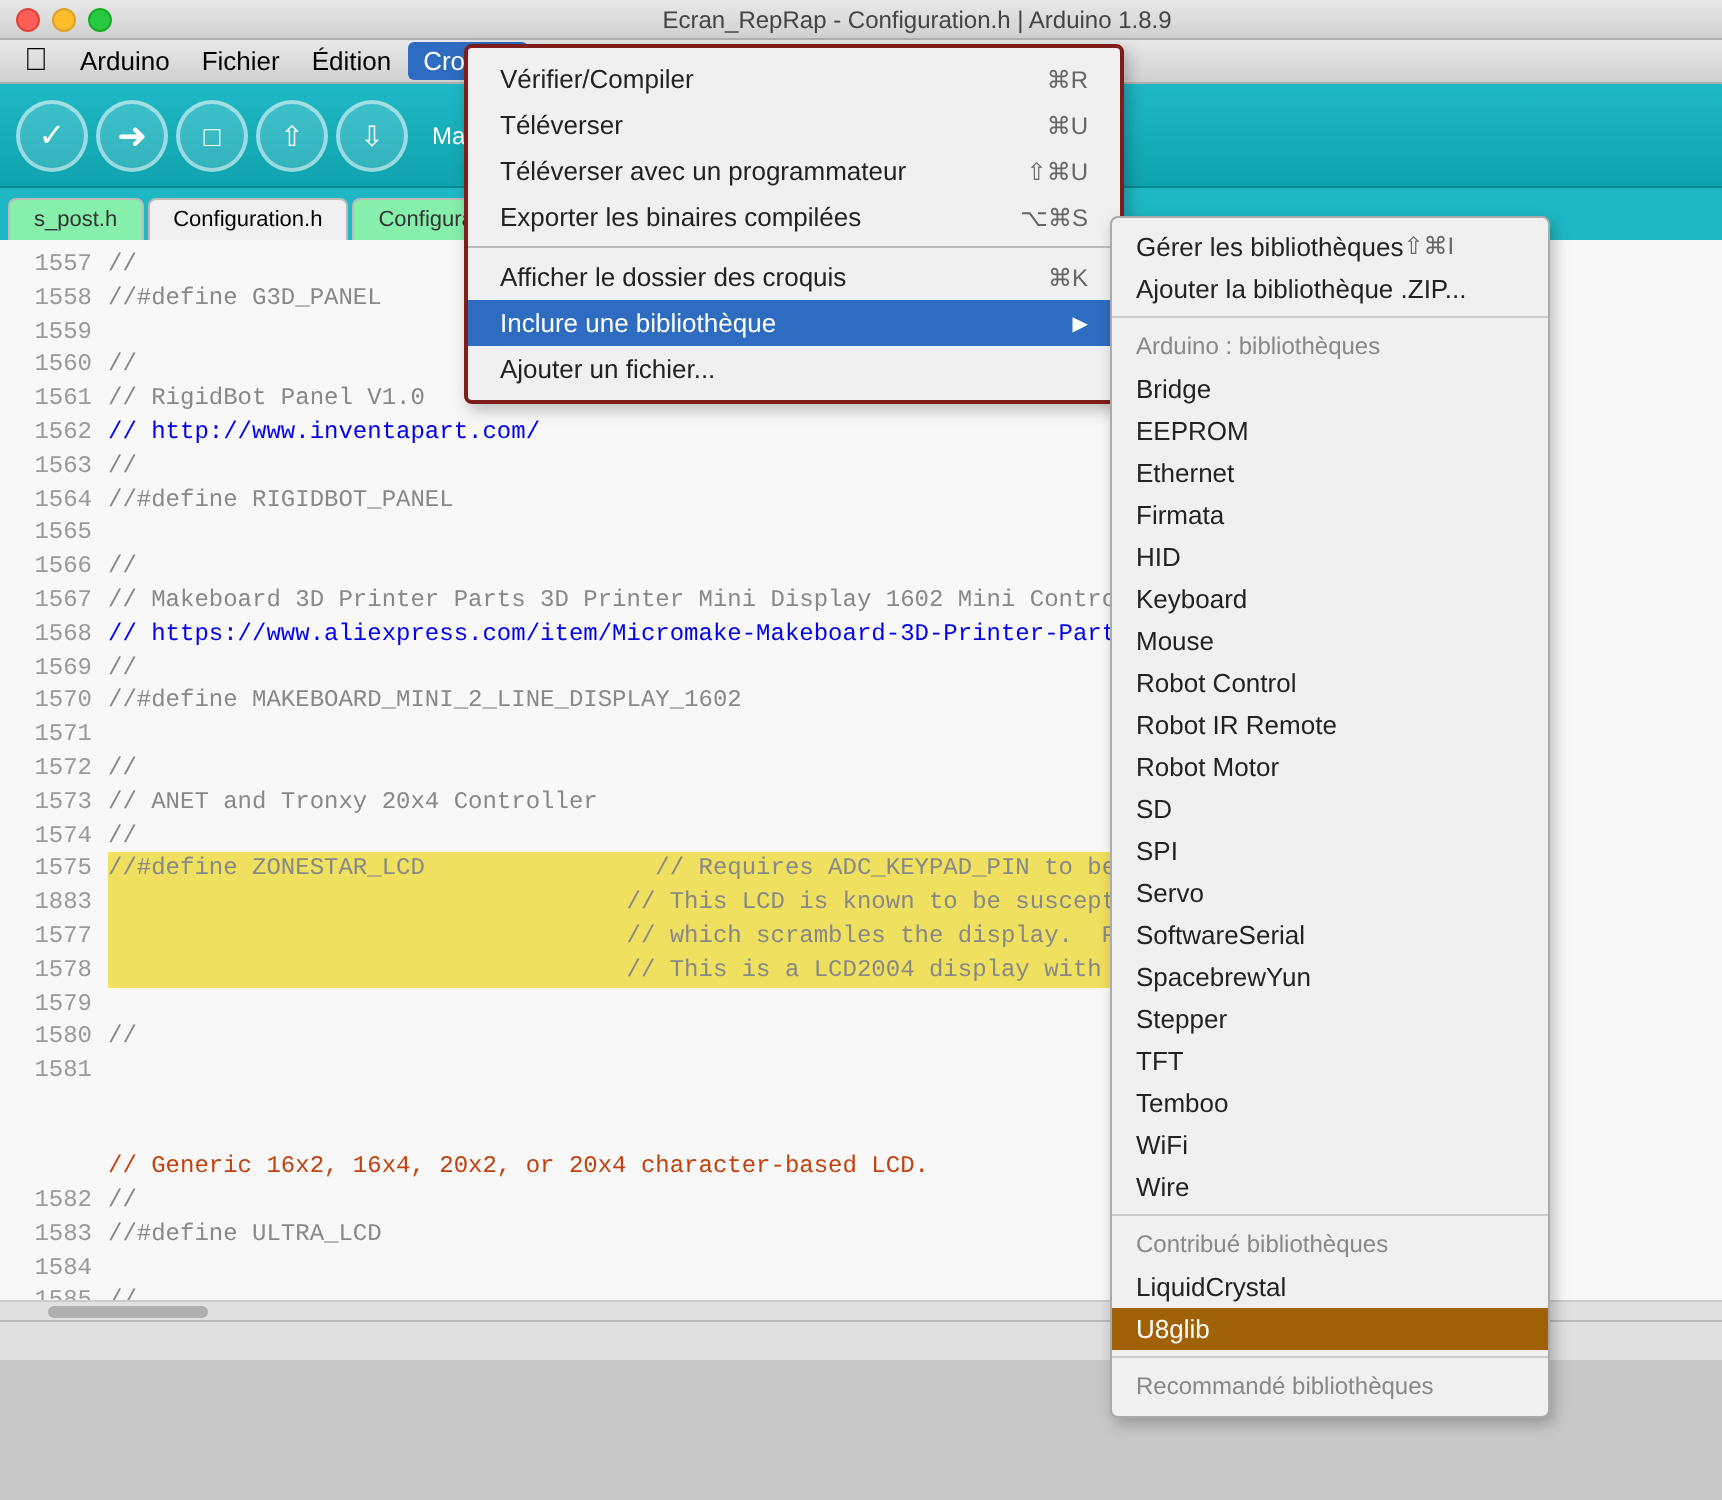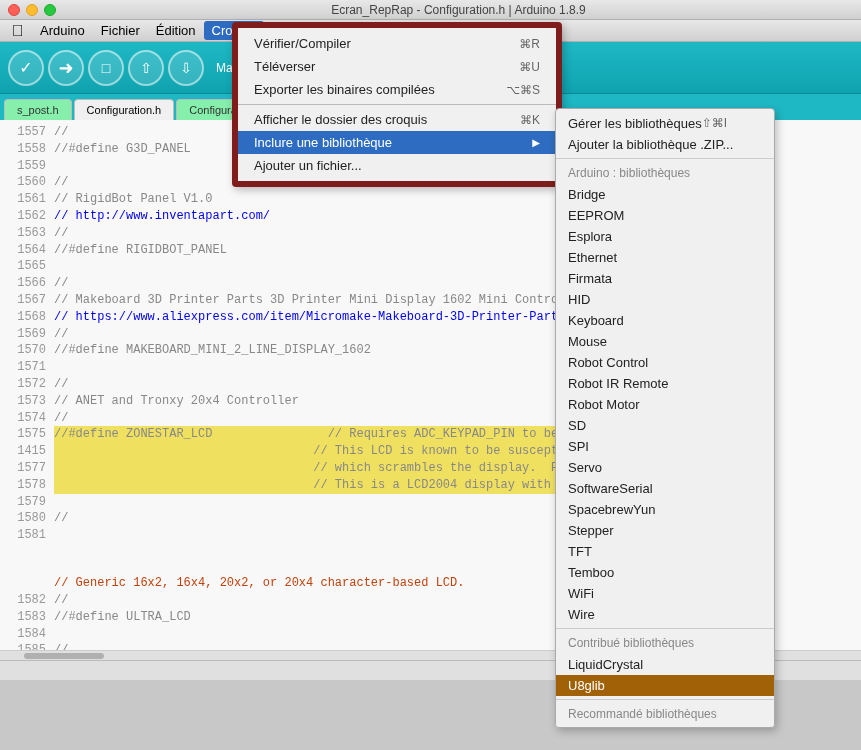--- a/index.html
+++ b/index.html
@@ -164,21 +164,21 @@
       z-index: 100;
     }
 
     
     .dropdown-croquis {
       position: absolute;
       top: 22px;
       left: 232px;
       width: 330px;
       background: #f0f0f0;
-      border: 6px solid #7f1d1d;
+      border: 2px solid #7f1d1d;
       border-radius: 4px;
       box-shadow: 2px 3px 8px rgba(0,0,0,0.25);
       padding: 4px 0;
       pointer-events: all;
       z-index: 200;
     }
     .dd-item {
       padding: 4px 16px;
       display: flex;
       align-items: center;
@@ -307,21 +307,21 @@
       <div class="code-line"><span class="line-num">1566</span><span style="color: rgb(136, 136, 136);">//</span></div>
       <div class="code-line"><span class="line-num">1567</span><span style="color: rgb(136, 136, 136);">// Makeboard 3D Printer Parts 3D Printer Mini Display 1602 Mini Controller</span></div>
       <div class="code-line"><span class="line-num">1568</span><span style="color: rgb(0, 0, 238);">// https://www.aliexpress.com/item/Micromake-Makeboard-3D-Printer-Parts-3D</span></div>
       <div class="code-line"><span class="line-num">1569</span><span style="color: rgb(136, 136, 136);">//</span></div>
       <div class="code-line"><span class="line-num">1570</span><span style="color: rgb(136, 136, 136); text-align: right;">//#define MAKEBOARD_MINI_2_LINE_DISPLAY_1602</span></div>
       <div class="code-line"><span class="line-num">1571</span><span></span></div>
       <div class="code-line"><span class="line-num">1572</span><span style="color: rgb(136, 136, 136);">//</span></div>
       <div class="code-line"><span class="line-num">1573</span><span style="color: rgb(136, 136, 136);">// ANET and Tronxy 20x4 Controller</span></div>
       <div class="code-line"><span class="line-num">1574</span><span style="color: rgb(136, 136, 136);">//</span></div>
       <div class="code-line"><span class="line-num">1575</span><span style="background: rgb(240, 224, 96); display: inline-block; min-width: 700px; color: rgb(136, 136, 136);">//#define ZONESTAR_LCD                // Requires ADC_KEYPAD_PIN to be assi</span></div>
-      <div class="code-line"><span class="line-num">1415</span><span style="background: rgb(240, 224, 96); display: inline-block; min-width: 700px; color: rgb(136, 136, 136);">                                    // This LCD is known to be susceptible t</span></div>
+      <div class="code-line"><span class="line-num">1883</span><span style="background: rgb(240, 224, 96); display: inline-block; min-width: 700px; color: rgb(136, 136, 136);">                                    // This LCD is known to be susceptible t</span></div>
       <div class="code-line"><span class="line-num">1577</span><span style="background: rgb(240, 224, 96); display: inline-block; min-width: 700px; color: rgb(136, 136, 136);">                                    // which scrambles the display.  Pressi</span></div>
       <div class="code-line"><span class="line-num">1578</span><span style="background: rgb(240, 224, 96); display: inline-block; min-width: 700px; color: rgb(136, 136, 136);">                                    // This is a LCD2004 display with 5 anal</span></div>
       <div class="code-line"><span class="line-num">1579</span><span></span></div>
       <div class="code-line"><span class="line-num">1580</span><span style="color: rgb(136, 136, 136);">//</span></div>
       <div class="code-line"><span class="line-num">1581</span><span style="color: #c2410c; margin-top: 48px;">// Generic 16x2, 16x4, 20x2, or 20x4 character-based LCD.</span></div>
       <div class="code-line"><span class="line-num">1582</span><span style="color: rgb(136, 136, 136);">//</span></div>
       <div class="code-line"><span class="line-num">1583</span><span style="color: rgb(136, 136, 136);">//#define ULTRA_LCD</span></div>
       <div class="code-line"><span class="line-num">1584</span><span></span></div>
       <div class="code-line"><span class="line-num">1585</span><span style="color: rgb(136, 136, 136);">//</span></div>
       <div class="code-line"><span class="line-num">1586</span><span style="color: rgb(136, 136, 136);">//============================= LCD / Controller Selection =============</span></div>
@@ -342,20 +342,24 @@
     <div class="dropdown-croquis">
       <div class="dd-item">
         <span>Vérifier/Compiler</span>
         <span class="dd-shortcut">⌘R</span>
       </div>
       <div class="dd-item">
         <span>Téléverser</span>
         <span class="dd-shortcut">⌘U</span>
       </div>
       <div class="dd-item">
+        <span>Téléverser avec un programmateur</span>
+        <span class="dd-shortcut">⇧⌘U</span>
+      </div>
+      <div class="dd-item">
         <span>Exporter les binaires compilées</span>
         <span class="dd-shortcut">⌥⌘S</span>
       </div>
       <div class="dd-separator"></div>
       <div class="dd-item">
         <span>Afficher le dossier des croquis</span>
         <span class="dd-shortcut">⌘K</span>
       </div>
       <div class="dd-item active-item">
         <span>Inclure une bibliothèque</span>
@@ -373,21 +377,20 @@
         <span style="color:#666; font-size:12px;">⇧⌘I</span>
       </div>
       <div class="include-item">
         <span>Ajouter la bibliothèque .ZIP...</span>
       </div>
       <div class="include-separator"></div>
 
       <div class="include-section-label">Arduino : bibliothèques</div>
       <div class="include-item">Bridge</div>
       <div class="include-item">EEPROM</div>
-      <div class="include-item">Esplora</div>
       <div class="include-item">Ethernet</div>
       <div class="include-item">Firmata</div>
       <div class="include-item">HID</div>
       <div class="include-item">Keyboard</div>
       <div class="include-item">Mouse</div>
       <div class="include-item">Robot Control</div>
       <div class="include-item">Robot IR Remote</div>
       <div class="include-item">Robot Motor</div>
       <div class="include-item">SD</div>
       <div class="include-item">SPI</div>

